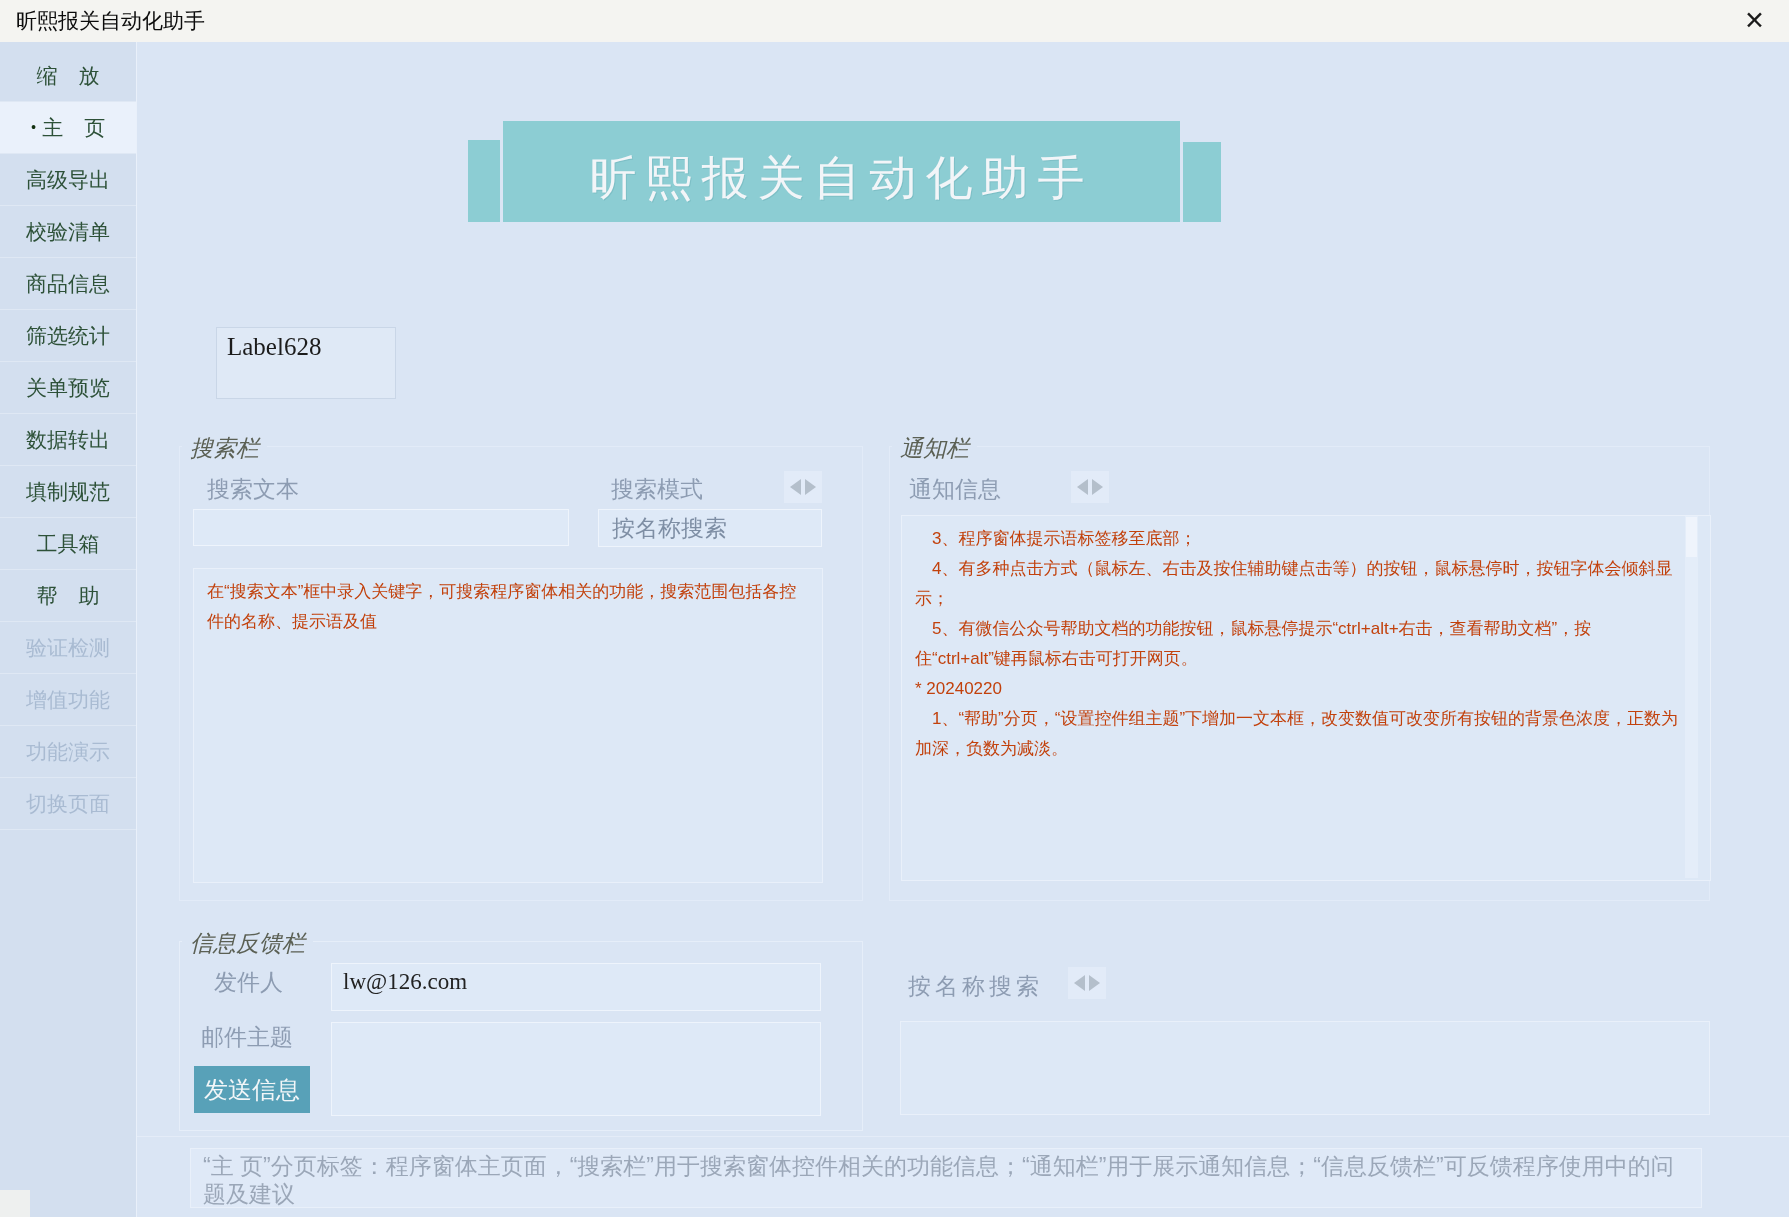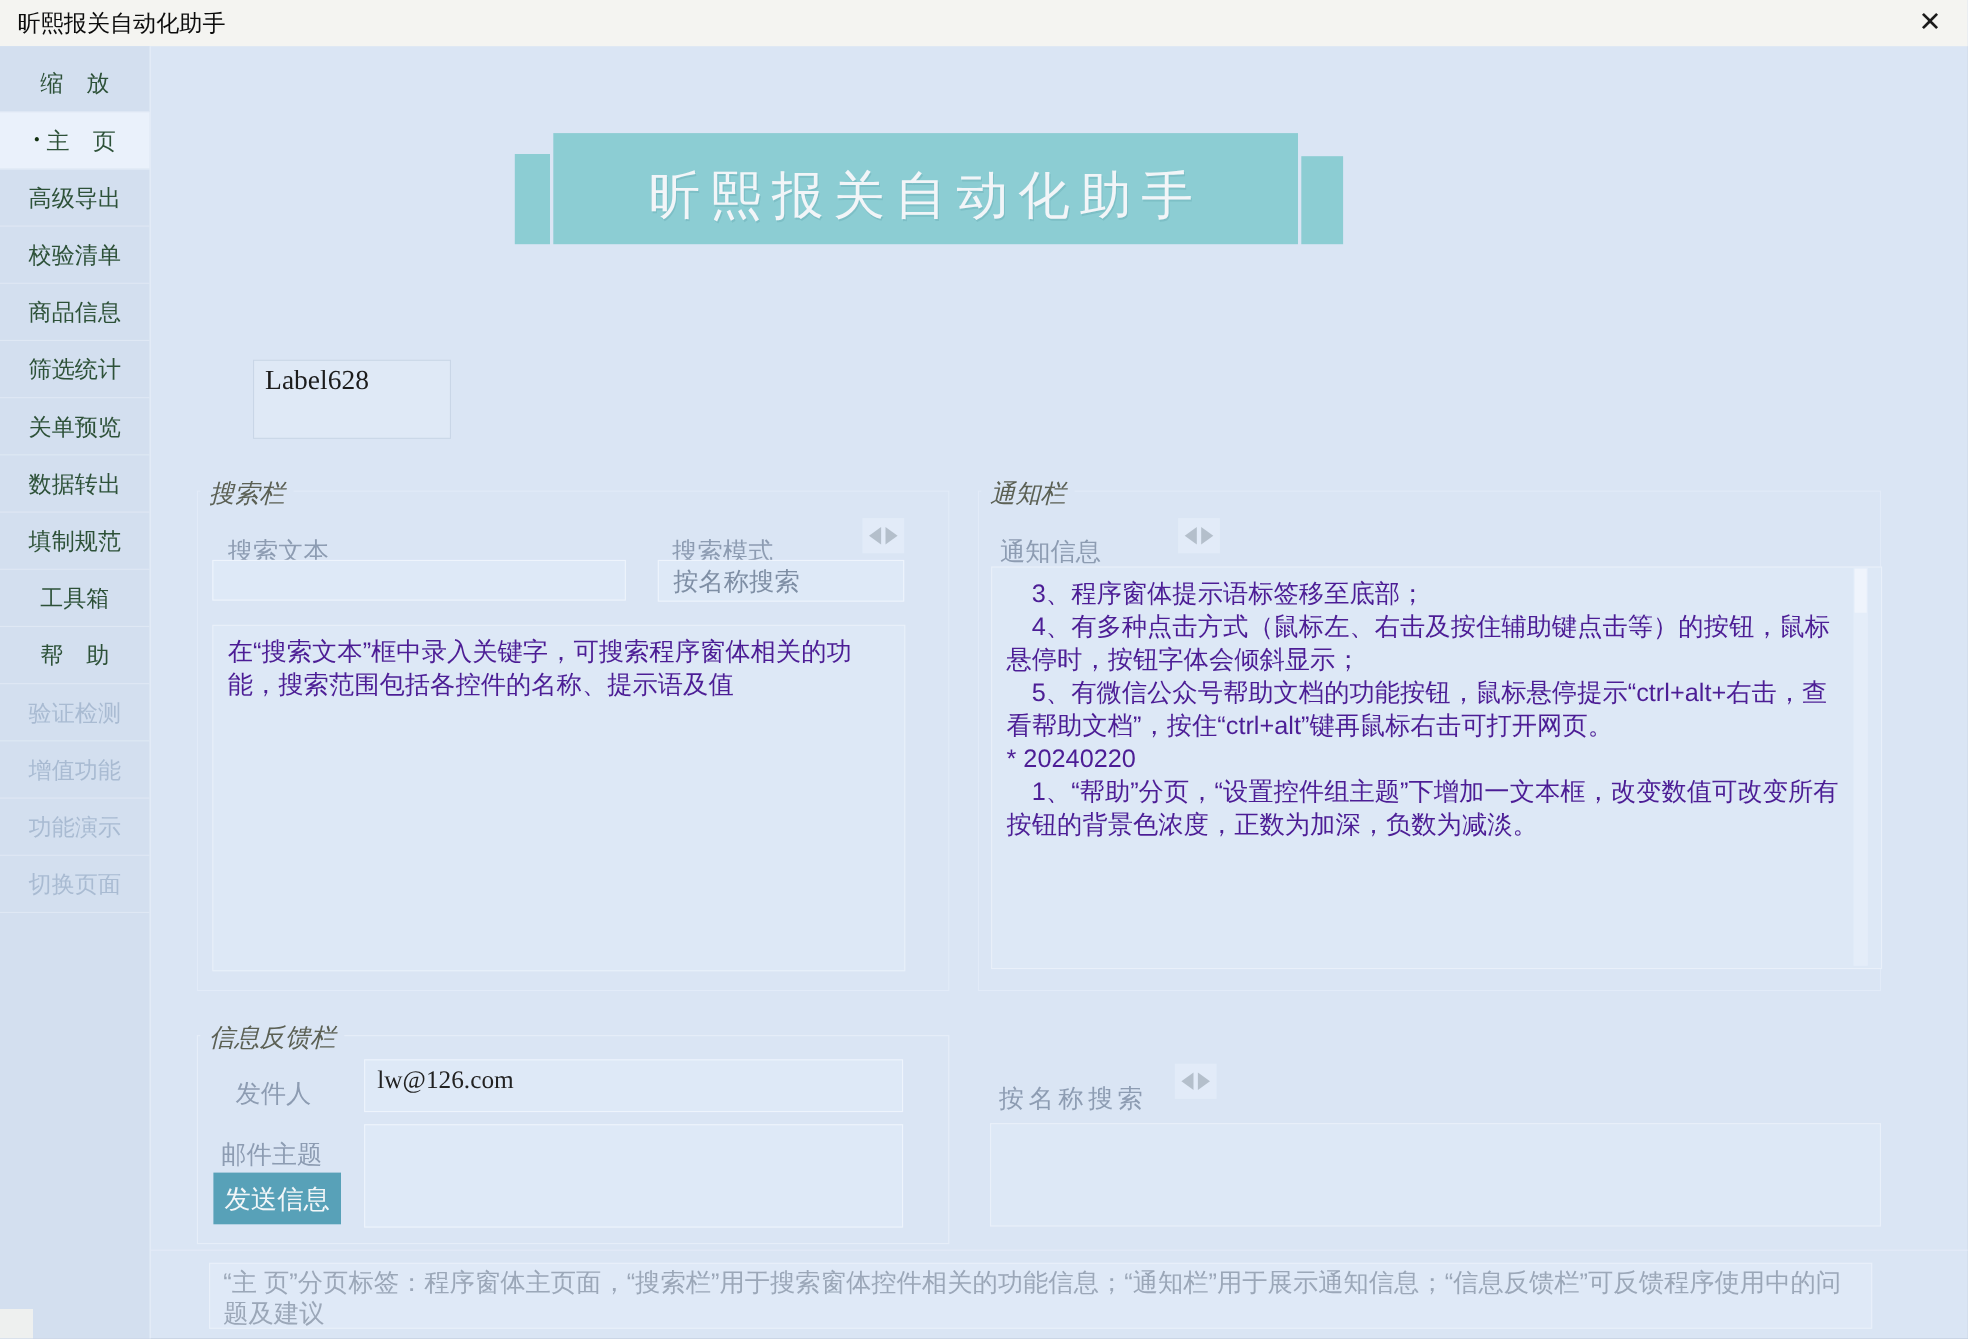--- a/index.html
+++ b/index.html
@@ -20,34 +20,34 @@
   .side-item.active{background:#eaf1fb;}
   .side-item.disabled{color:#a9bbd2;cursor:default;}
   .side-item .bullet{font-size:16px;margin-right:6px;color:#12300f;}
   
   .banner-block{position:absolute;background:#8ccdd3;}
   .banner-main{position:absolute;left:503px;top:121px;width:677px;height:101px;background:#8ccdd3;
                display:flex;align-items:center;justify-content:center;}
   .banner-main .btitle{font-family:"Liberation Serif","DejaVu Serif",serif;font-size:47px;
                        color:#f2f5f8;letter-spacing:9px;padding-top:14px;text-shadow:1px 1px 0 #7dbfc6;}
   
-  .label-box{position:absolute;left:230px;top:327px;width:180px;height:72px;background:#dfe9f6;
+  .label-box{position:absolute;left:216px;top:327px;width:180px;height:72px;background:#dfe9f6;
              border:1px solid #c9d6e7;box-sizing:border-box;padding:5px 10px;
              font-family:"Liberation Serif","DejaVu Serif",serif;font-size:25px;color:#1c1c1c;}
   
   .group{position:absolute;border:1px solid #e2ebf8;box-sizing:border-box;}
   .group-title{position:absolute;top:-14px;left:2px;background:#dae5f4;padding:0 8px;
                font-family:Liberation Mono, monospace;font-style:italic;
                font-size:23px;color:#5b6054;white-space:nowrap;}
-  .fld-label{position:absolute;font-size:23px;color:#8d9cb2;white-space:nowrap;margin-top:12px;}
+  .fld-label{position:absolute;font-size:23px;color:#8d9cb2;white-space:nowrap;}
   .inputbox{position:absolute;background:#dee9f7;border:1px solid #eef4fc;box-sizing:border-box;
             font-size:23px;color:#3a4656;font-family:Liberation Serif, serif;}
   .combo{display:flex;align-items:center;padding-left:13px;color:#7e8ea4;}
   .bigbox{position:absolute;background:#dde8f6;border:1px solid #e9f0fa;box-sizing:border-box;
-          font-size:23px;color:#4c1d95;line-height:30px;padding:8px 13px;white-space:pre-wrap;
+          font-size:17px;color:#c2410c;line-height:30px;padding:8px 13px;white-space:pre-wrap;
           overflow:hidden;}
   .diamond{position:absolute;width:38px;height:32px;background:#e2ebf8;display:flex;
            align-items:center;justify-content:center;gap:4px;cursor:pointer;}
   .tri-l{width:0;height:0;border-top:8px solid transparent;border-bottom:8px solid transparent;
          border-right:11px solid #b4bfcb;}
   .tri-r{width:0;height:0;border-top:8px solid transparent;border-bottom:8px solid transparent;
          border-left:11px solid #b4bfcb;}
   .serif-val{font-family:"Liberation Serif","DejaVu Serif",serif;color:#222;}
   .send-btn{position:absolute;background:#58a1b8;color:#f2f6f8;font-size:24px;display:flex;
             align-items:center;justify-content:center;cursor:pointer;}

